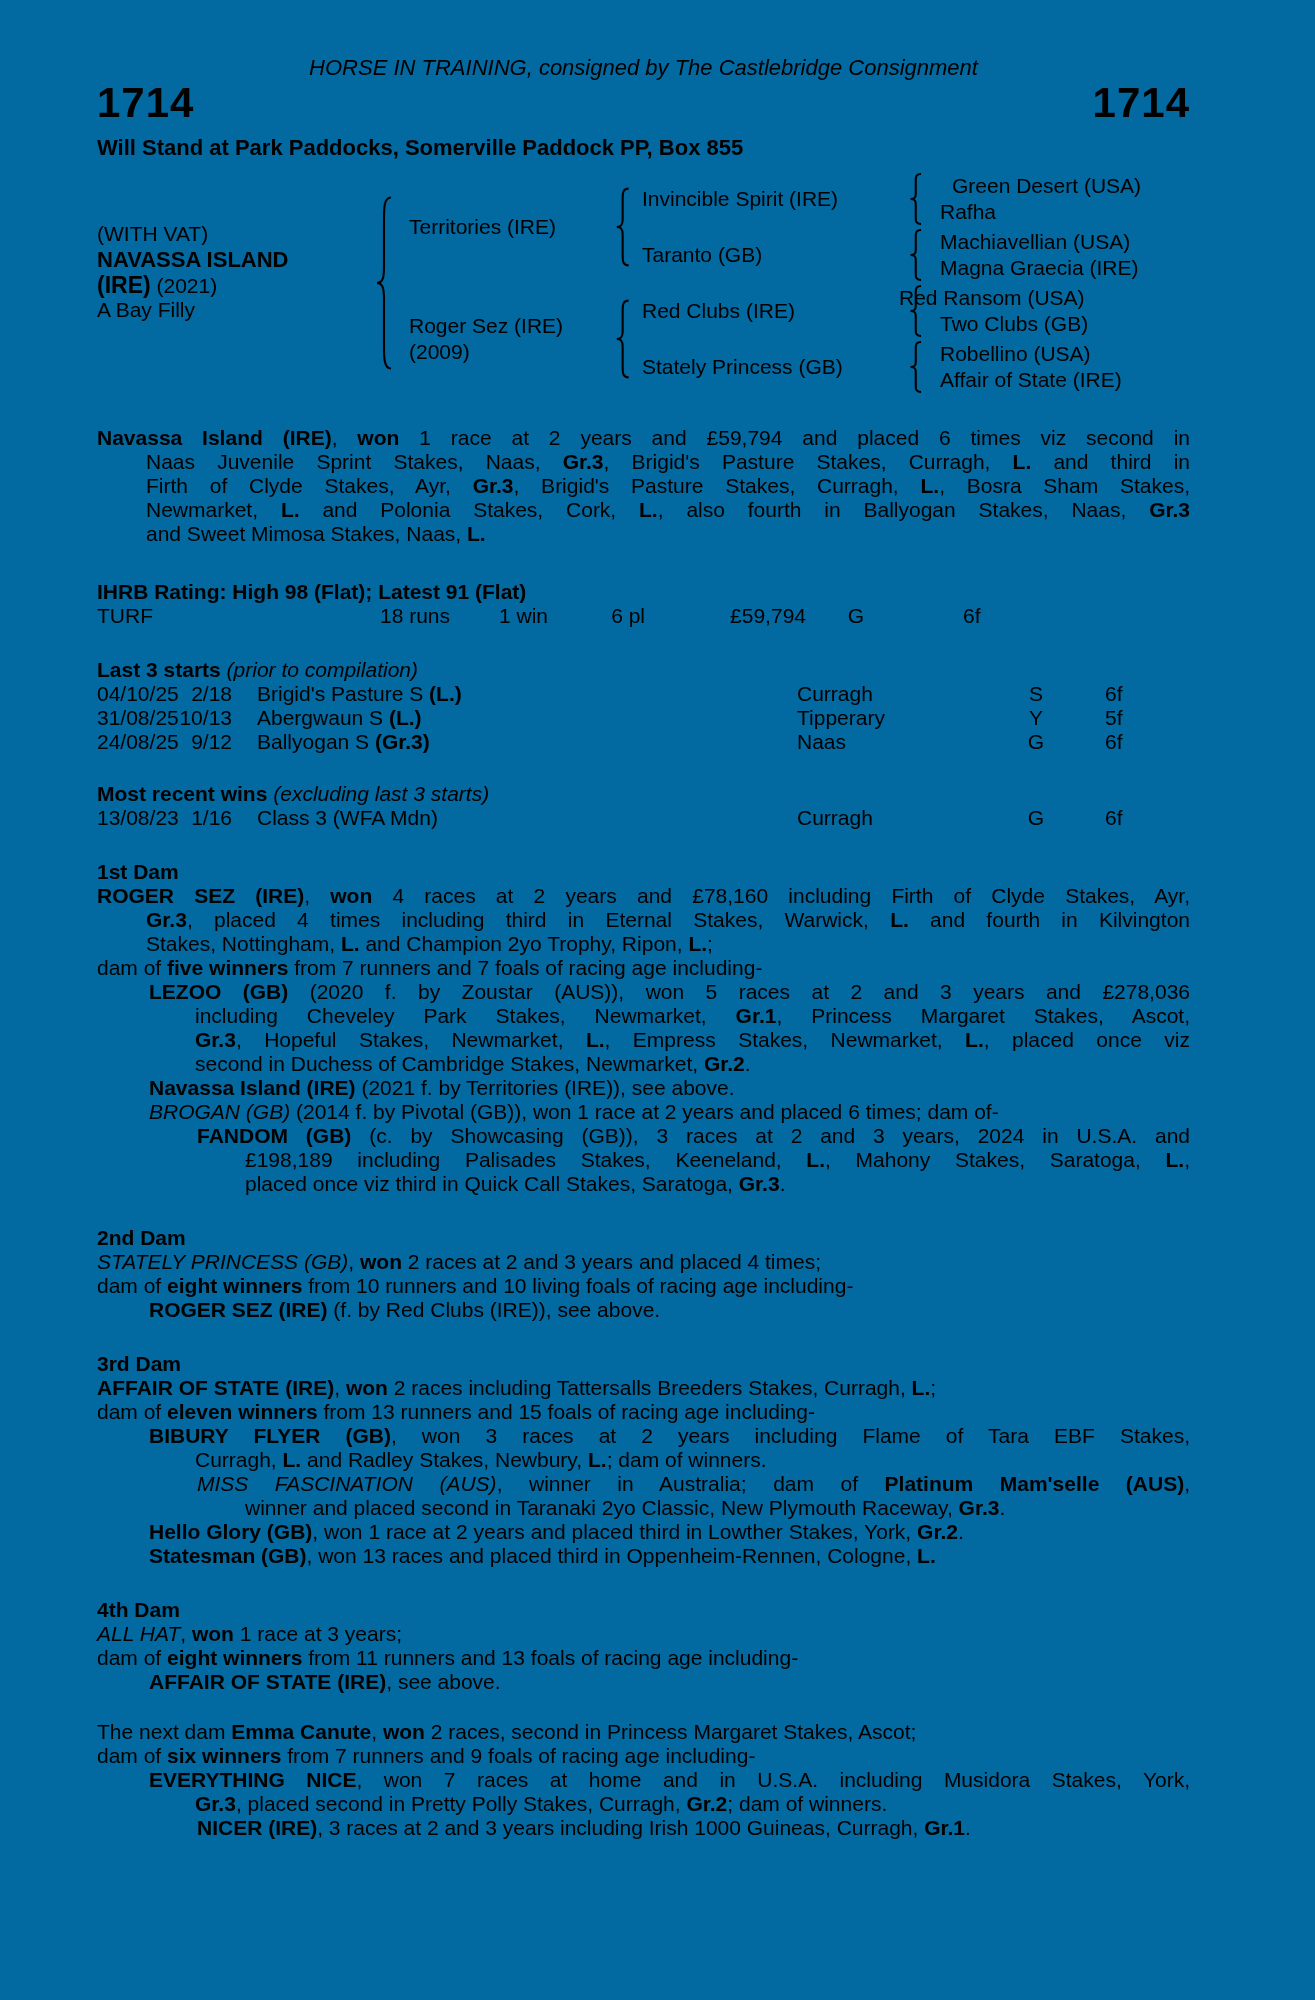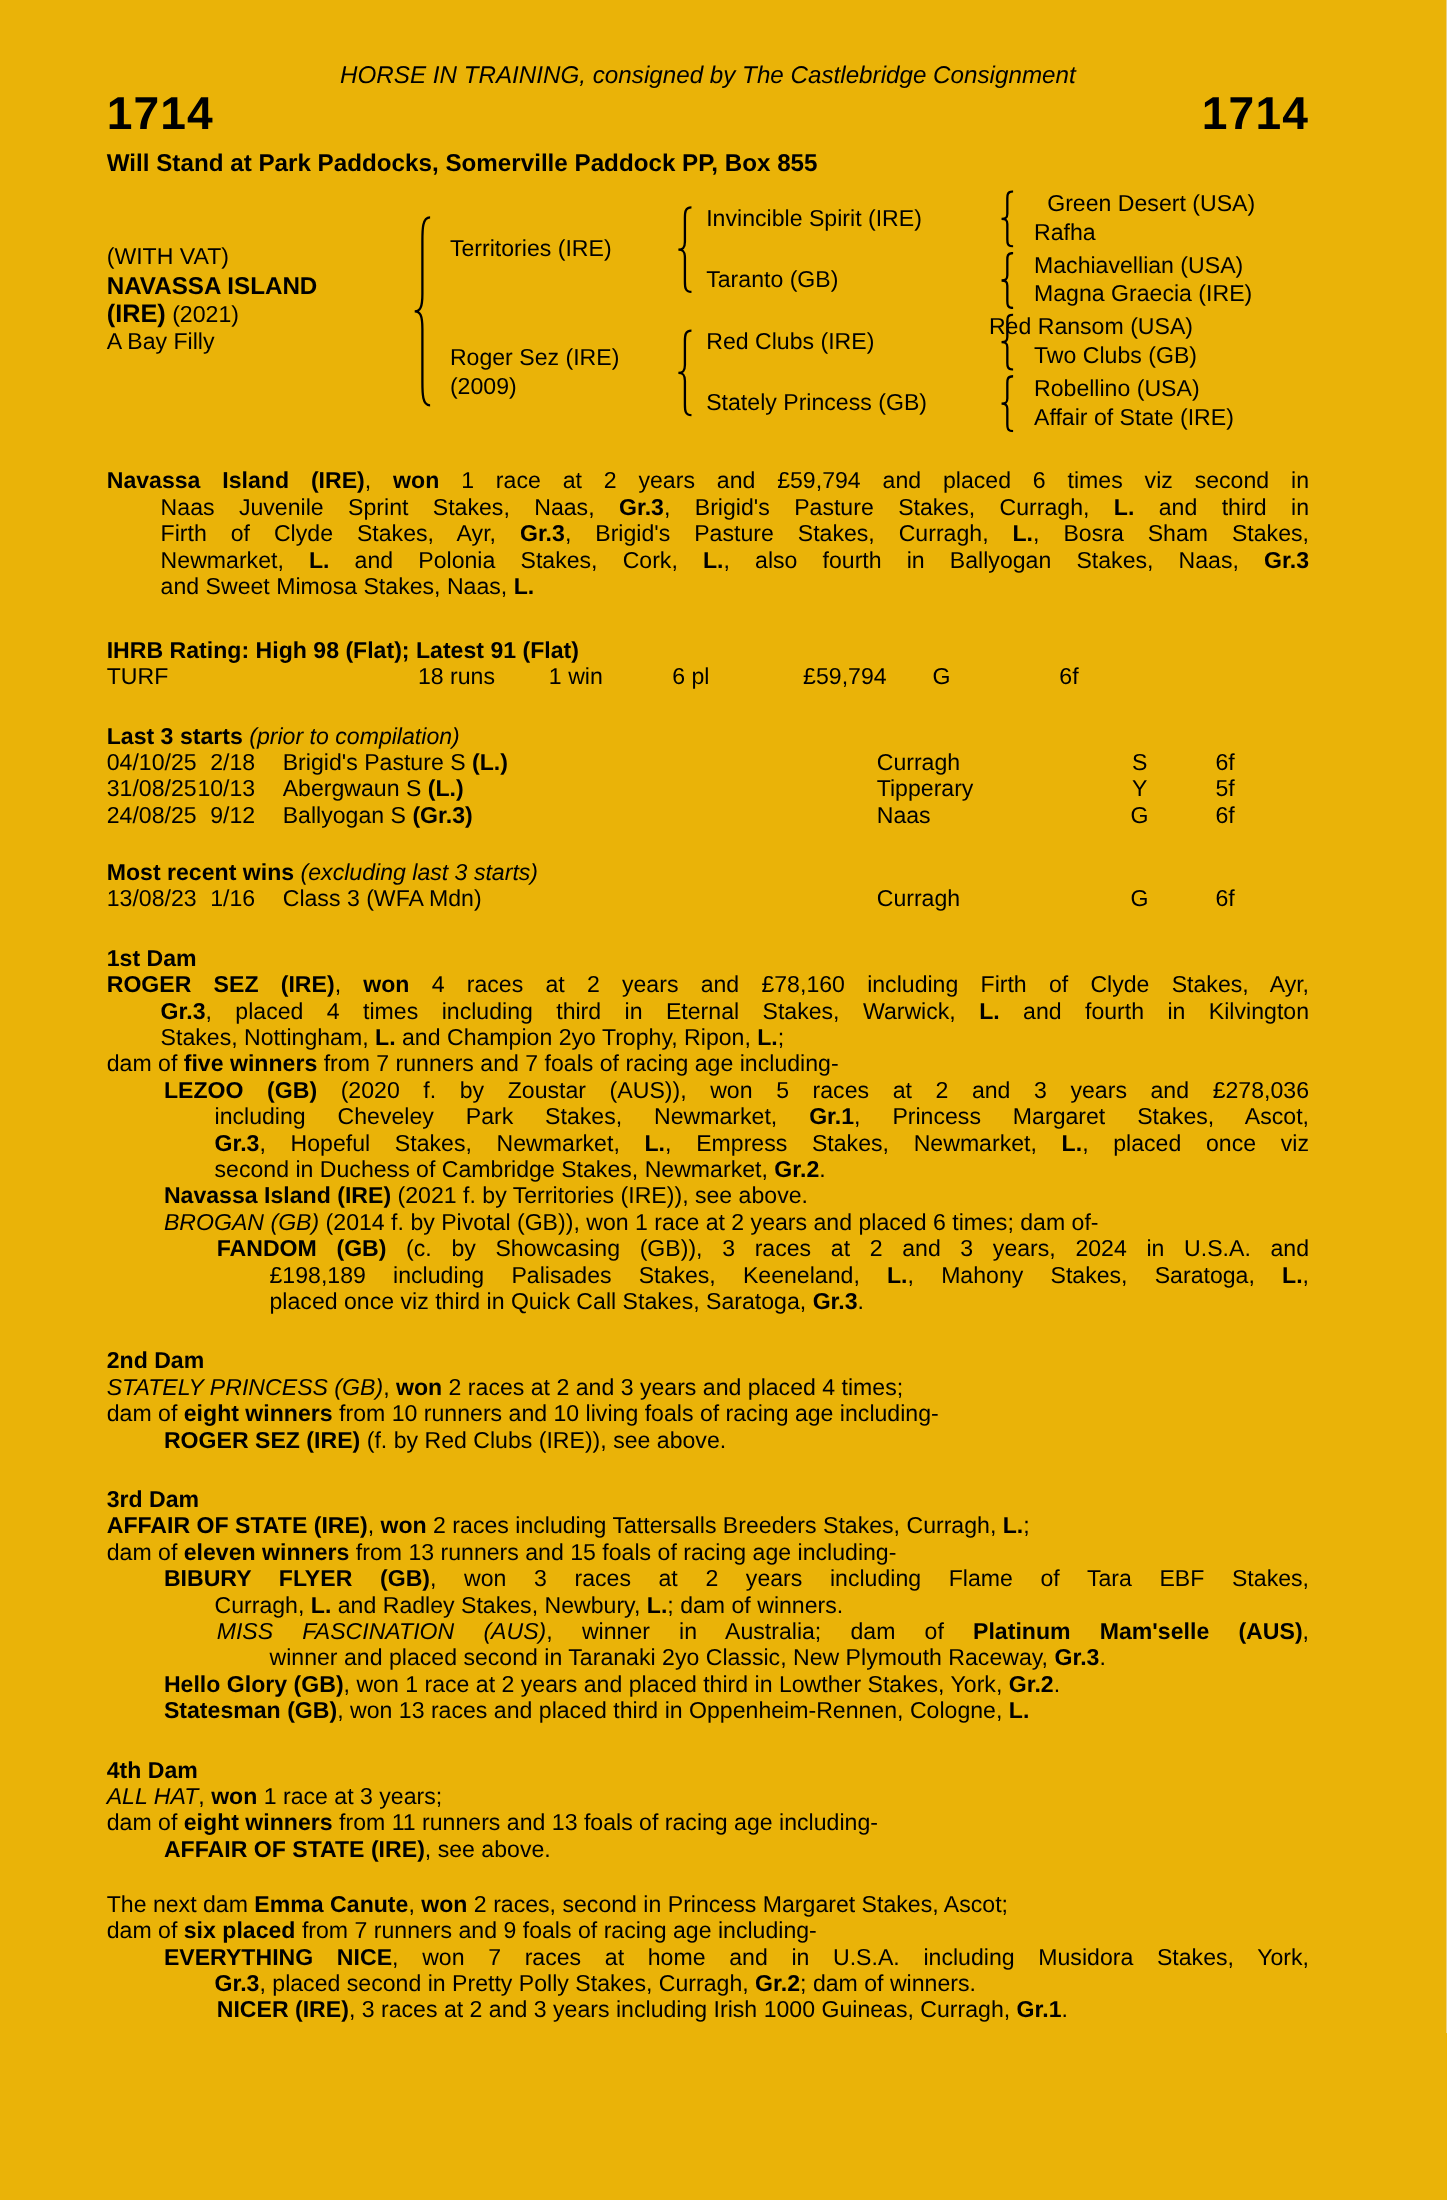--- a/index.html
+++ b/index.html
@@ -1,17 +1,17 @@
 <!DOCTYPE html>
 <html><head>
 <meta charset="utf-8">
 <style>
   html,body{margin:0;padding:0;background:#e8e8e8;}
   .page{
-    position:relative;width:1315px;height:2000px;background:#eab308;
+    position:relative;width:1315px;height:2000px;background:#0369a1;
     box-sizing:border-box;padding:56px 125px 0 97px;
     font-family:"Liberation Sans",sans-serif;font-size:21px;line-height:24px;color:#000;
     overflow:hidden;
   }
   .title{text-align:center;font-style:italic;font-size:22px;}
   .lot-row{display:flex;justify-content:space-between;align-items:flex-start;margin-top:2px;}
   .lot{font-size:42px;line-height:42px;font-weight:bold;letter-spacing:1px;}
   .stand{margin-top:12px;font-weight:bold;font-size:22px;}
   
   .ped{position:relative;height:222px;margin-top:14px;}
@@ -246,21 +246,21 @@
     <div class="para p1">
         <div class="line"><span class="b">AFFAIR OF STATE (IRE)</span><span>, see above.</span></div>
       </div>
   </div>
 
   <div class="sec5">
     <div class="para p0">
         <div class="line"><span>The next dam </span><span class="b">Emma Canute</span><span>, </span><span class="b">won</span><span> 2 races, second in Princess Margaret Stakes, Ascot;</span></div>
       </div>
     <div class="para">
-        <div class="line"><span>dam of </span><span class="b">six placed</span><span> from 7 runners and 9 foals of racing age including-</span></div>
+        <div class="line"><span>dam of </span><span class="b">six winners</span><span> from 7 runners and 9 foals of racing age including-</span></div>
       </div>
     <div class="para p1">
         <div class="line j"><span class="b">EVERYTHING NICE</span><span>, won 7 races at home and in U.S.A. including Musidora Stakes, York,</span></div>
         <div class="line"><span class="b">Gr.3</span><span>, placed second in Pretty Polly Stakes, Curragh, </span><span class="b">Gr.2</span><span>; dam of winners.</span></div>
       </div>
     <div class="para p2">
         <div class="line"><span class="b">NICER (IRE)</span><span>, 3 races at 2 and 3 years including Irish 1000 Guineas, Curragh, </span><span class="b">Gr.1</span><span>.</span></div>
       </div>
   </div>
 

